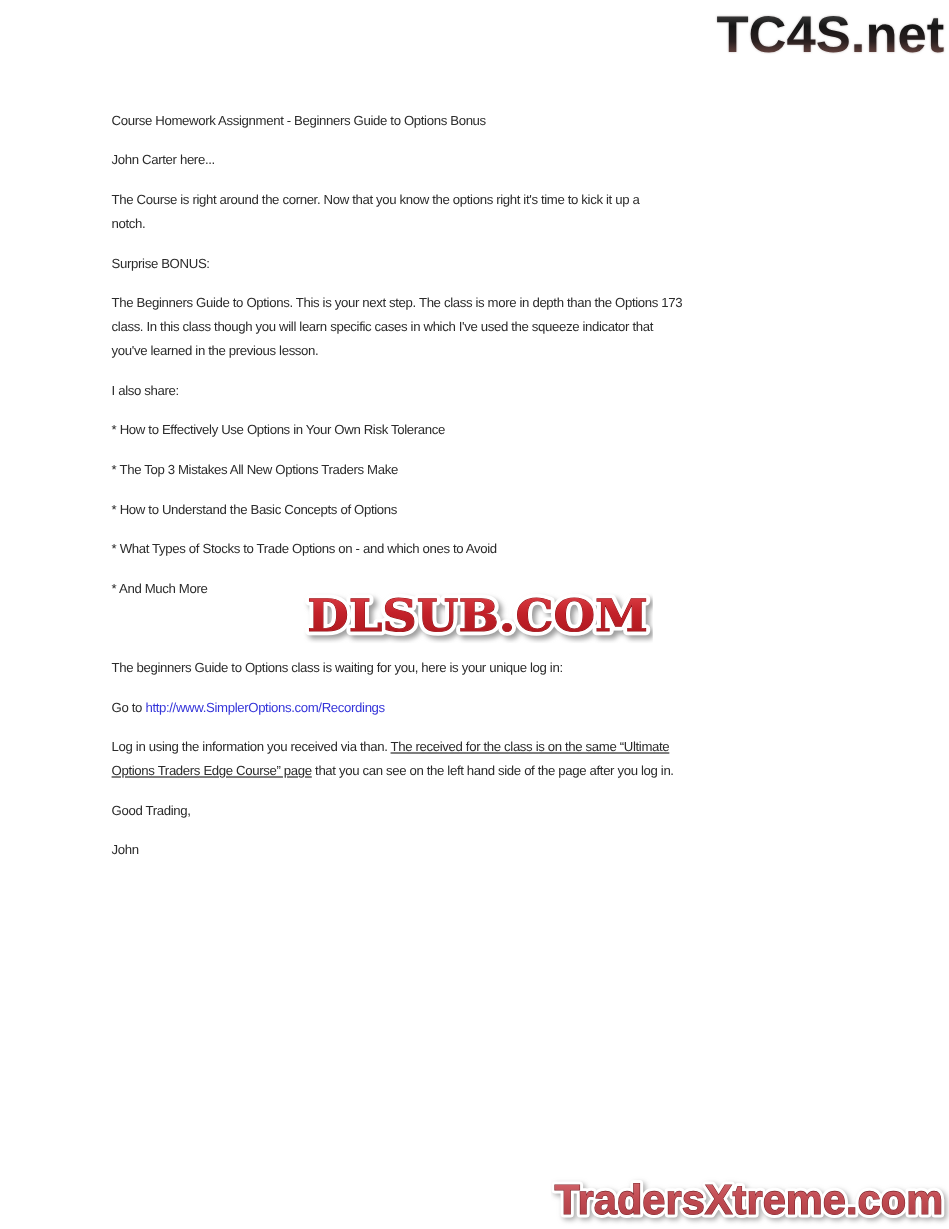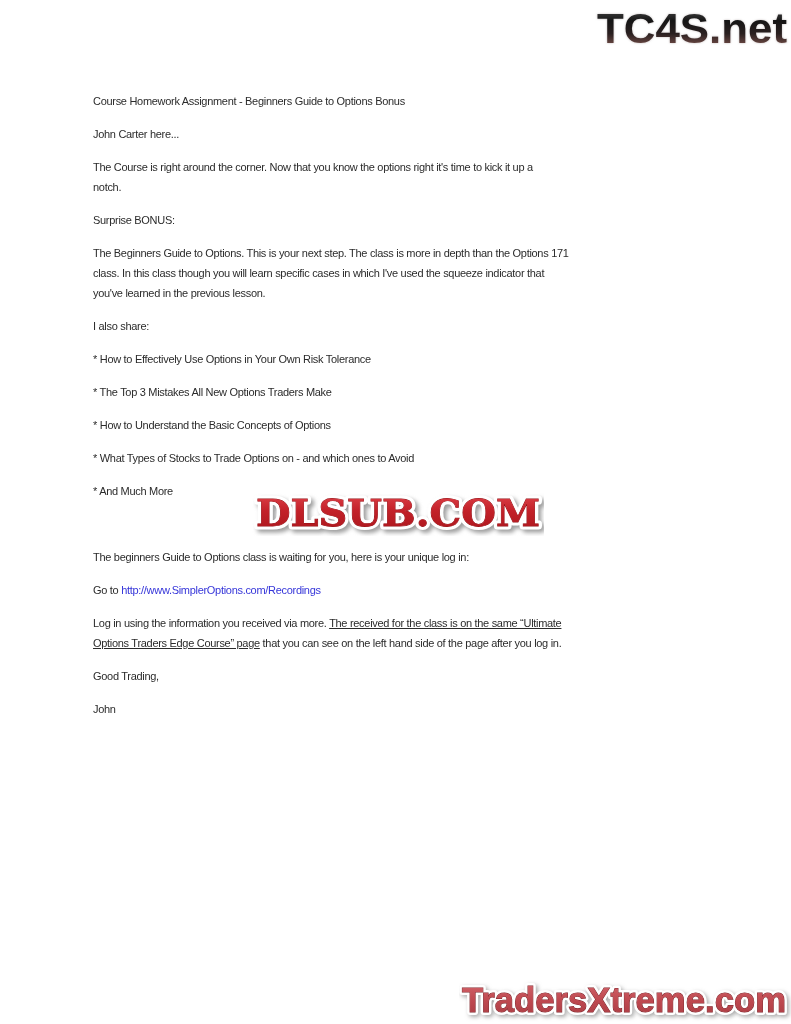--- a/index.html
+++ b/index.html
@@ -36,33 +36,33 @@
       <text x="2" y="40" font-size="43" font-weight="bold" fill="url(#g-tc4s)" textLength="190" lengthAdjust="spacingAndGlyphs" style="filter:drop-shadow(0 0 1px rgba(170,160,160,0.7));">TC4S.net</text>
     </svg>
   </div>
 
   <div class="content">
     <p>Course Homework Assignment - Beginners Guide to Options Bonus</p>
     <p>John Carter here...</p>
     <p>The Course is right around the corner. Now that you know the options right it's time to kick it up a
 notch.</p>
     <p>Surprise BONUS:</p>
-    <p>The Beginners Guide to Options. This is your next step. The class is more in depth than the Options 171
+    <p>The Beginners Guide to Options. This is your next step. The class is more in depth than the Options 173
 class. In this class though you will learn specific cases in which I've used the squeeze indicator that
 you've learned in the previous lesson.</p>
     <p>I also share:</p>
     <p>* How to Effectively Use Options in Your Own Risk Tolerance</p>
     <p>* The Top 3 Mistakes All New Options Traders Make</p>
     <p>* How to Understand the Basic Concepts of Options</p>
     <p>* What Types of Stocks to Trade Options on - and which ones to Avoid</p>
     <p>* And Much More</p>
     <p class="spacer"></p>
     <p>The beginners Guide to Options class is waiting for you, here is your unique log in:</p>
     <p><span>Go to </span><a class="link">http://www.SimplerOptions.com/Recordings</a></p>
-    <p><span>Log in using the information you received via more. </span><span class="u">The received for the class is on the same “Ultimate</span><br><span class="u">Options Traders Edge Course” page</span><span> that you can see on the left hand side of the page after you log in.</span></p>
+    <p><span>Log in using the information you received via than. </span><span class="u">The received for the class is on the same “Ultimate</span><br><span class="u">Options Traders Edge Course” page</span><span> that you can see on the left hand side of the page after you log in.</span></p>
     <p>Good Trading,</p>
     <p>John</p>
   </div>
 
   <div class="logo dlsub">
     <svg width="292" height="50" viewBox="0 0 292 50">
       <defs>
         <linearGradient id="g-dlsub" x1="0" y1="0" x2="0" y2="1">
           <stop offset="0" stop-color="#e2464d"></stop>
           <stop offset="0.45" stop-color="#c32129"></stop>

